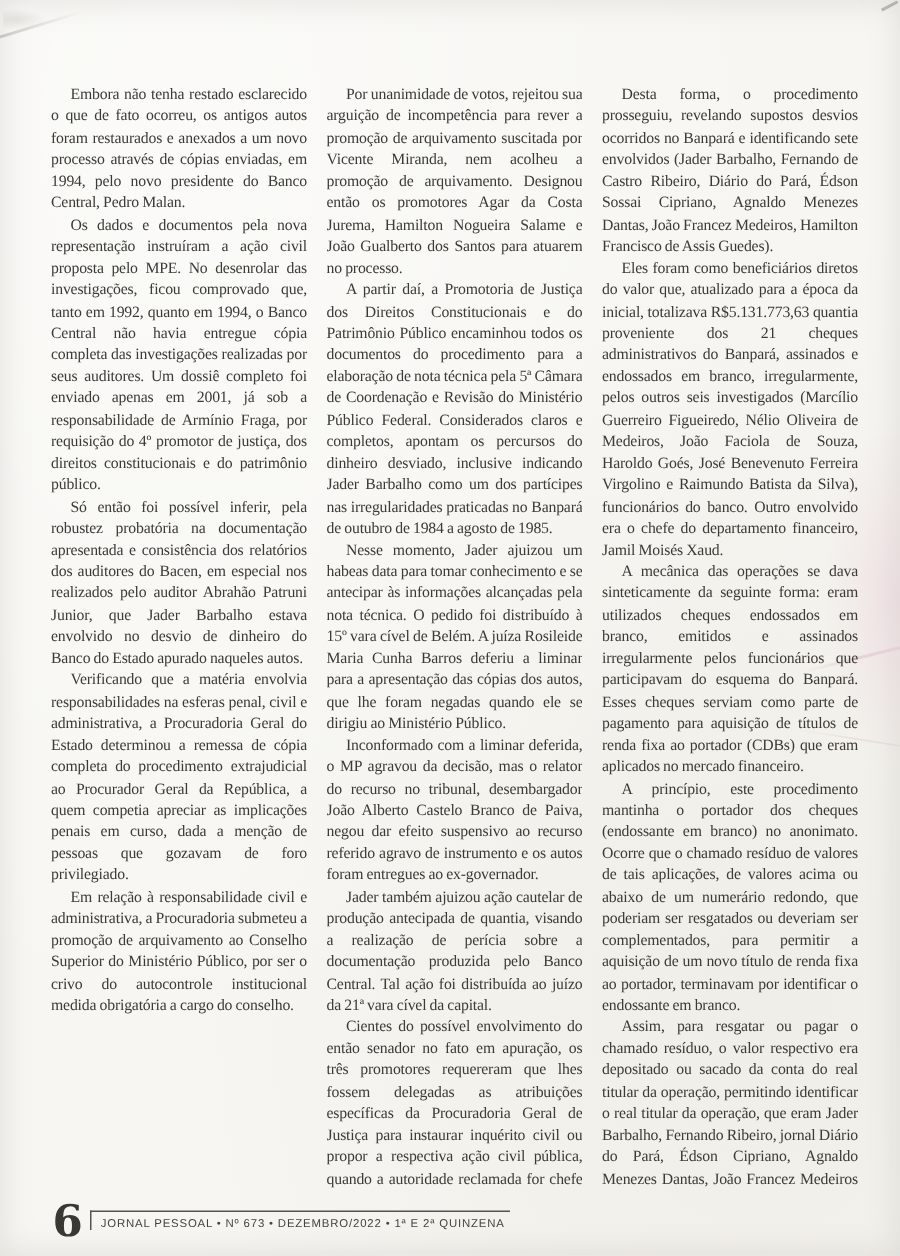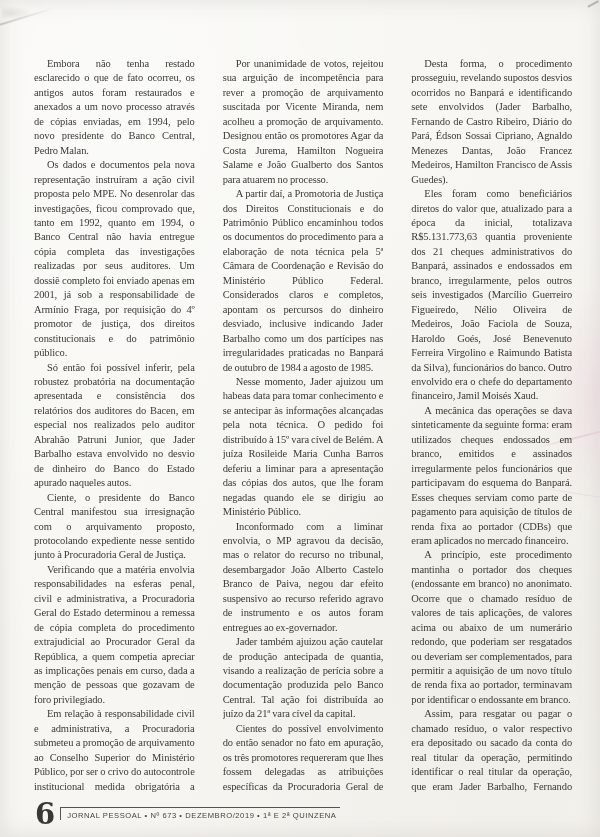--- a/index.html
+++ b/index.html
@@ -19,21 +19,21 @@
     font-family: "Liberation Serif", serif;
     color: var(--ink);
     box-shadow: inset 0 0 22px rgba(120,118,110,0.18);
   }
 
   .columns {
     position: absolute;
     top: 57px; left: 34px; right: 28px;
     height: 738px;
     display: flex;
-    gap: 28px;
+    gap: 13px;
     overflow: hidden;
   }
   .column {
     flex: 1 1 0;
     overflow: hidden;
   }
   .para {
     font-size: 10.5px;
     line-height: 14.45px;
     text-align: justify;
@@ -110,39 +110,38 @@
 <div class="artifact tick-top-right"></div>
 <div class="artifact smudge-right"></div>
 <div class="artifact smudge-line-1"></div>
 <div class="artifact smudge-line-2"></div>
 
 <div class="columns">
   <div class="column">
       <p class="para">Embora não tenha restado esclarecido o que de fato ocorreu, os antigos autos foram restaurados e anexados a um novo processo através de cópias enviadas, em 1994, pelo novo presidente do Banco Central, Pedro Malan.</p>
       <p class="para">Os dados e documentos pela nova representação instruíram a ação civil proposta pelo MPE. No desenrolar das investigações, ficou comprovado que, tanto em 1992, quanto em 1994, o Banco Central não havia entregue cópia completa das investigações realizadas por seus auditores. Um dossiê completo foi enviado apenas em 2001, já sob a responsabilidade de Armínio Fraga, por requisição do 4º promotor de justiça, dos direitos constitucionais e do patrimônio público.</p>
       <p class="para">Só então foi possível inferir, pela robustez probatória na documentação apresentada e consistência dos relatórios dos auditores do Bacen, em especial nos realizados pelo auditor Abrahão Patruni Junior, que Jader Barbalho estava envolvido no desvio de dinheiro do Banco do Estado apurado naqueles autos.</p>
-      <p class="para">Ciente, o presidente do Banco Central manifestou sua irresignação com o arquivamento proposto, protocolando expediente nesse sentido junto à Procuradoria Geral de Justiça.</p>
       <p class="para">Verificando que a matéria envolvia responsabilidades na esferas penal, civil e administrativa, a Procuradoria Geral do Estado determinou a remessa de cópia completa do procedimento extrajudicial ao Procurador Geral da República, a quem competia apreciar as implicações penais em curso, dada a menção de pessoas que gozavam de foro privilegiado.</p>
       <p class="para">Em relação à responsabilidade civil e administrativa, a Procuradoria submeteu a promoção de arquivamento ao Conselho Superior do Ministério Público, por ser o crivo do autocontrole institucional medida obrigatória a cargo do conselho.</p>
     </div>
   <div class="column">
       <p class="para">Por unanimidade de votos, rejeitou sua arguição de incompetência para rever a promoção de arquivamento suscitada por Vicente Miranda, nem acolheu a promoção de arquivamento. Designou então os promotores Agar da Costa Jurema, Hamilton Nogueira Salame e João Gualberto dos Santos para atuarem no processo.</p>
       <p class="para">A partir daí, a Promotoria de Justiça dos Direitos Constitucionais e do Patrimônio Público encaminhou todos os documentos do procedimento para a elaboração de nota técnica pela 5ª Câmara de Coordenação e Revisão do Ministério Público Federal. Considerados claros e completos, apontam os percursos do dinheiro desviado, inclusive indicando Jader Barbalho como um dos partícipes nas irregularidades praticadas no Banpará de outubro de 1984 a agosto de 1985.</p>
       <p class="para">Nesse momento, Jader ajuizou um habeas data para tomar conhecimento e se antecipar às informações alcançadas pela nota técnica. O pedido foi distribuído à 15º vara cível de Belém. A juíza Rosileide Maria Cunha Barros deferiu a liminar para a apresentação das cópias dos autos, que lhe foram negadas quando ele se dirigiu ao Ministério Público.</p>
-      <p class="para">Inconformado com a liminar envolvia, o MP agravou da decisão, mas o relator do recurso no tribunal, desembargador João Alberto Castelo Branco de Paiva, negou dar efeito suspensivo ao recurso referido agravo de instrumento e os autos foram entregues ao ex-governador.</p>
+      <p class="para">Inconformado com a liminar deferida, o MP agravou da decisão, mas o relator do recurso no tribunal, desembargador João Alberto Castelo Branco de Paiva, negou dar efeito suspensivo ao recurso referido agravo de instrumento e os autos foram entregues ao ex-governador.</p>
       <p class="para">Jader também ajuizou ação cautelar de produção antecipada de quantia, visando a realização de perícia sobre a documentação produzida pelo Banco Central. Tal ação foi distribuída ao juízo da 21ª vara cível da capital.</p>
       <p class="para">Cientes do possível envolvimento do então senador no fato em apuração, os três promotores requereram que lhes fossem delegadas as atribuições específicas da Procuradoria Geral de Justiça para instaurar inquérito civil ou propor a respectiva ação civil pública, quando a autoridade reclamada for chefe de poder na esfera federal. A autorização foi concedida.</p>
     </div>
   <div class="column">
       <p class="para">Desta forma, o procedimento prosseguiu, revelando supostos desvios ocorridos no Banpará e identificando sete envolvidos (Jader Barbalho, Fernando de Castro Ribeiro, Diário do Pará, Édson Sossai Cipriano, Agnaldo Menezes Dantas, João Francez Medeiros, Hamilton Francisco de Assis Guedes).</p>
       <p class="para">Eles foram como beneficiários diretos do valor que, atualizado para a época da inicial, totalizava R$5.131.773,63 quantia proveniente dos 21 cheques administrativos do Banpará, assinados e endossados em branco, irregularmente, pelos outros seis investigados (Marcílio Guerreiro Figueiredo, Nélio Oliveira de Medeiros, João Faciola de Souza, Haroldo Goés, José Benevenuto Ferreira Virgolino e Raimundo Batista da Silva), funcionários do banco. Outro envolvido era o chefe do departamento financeiro, Jamil Moisés Xaud.</p>
       <p class="para">A mecânica das operações se dava sinteticamente da seguinte forma: eram utilizados cheques endossados em branco, emitidos e assinados irregularmente pelos funcionários que participavam do esquema do Banpará. Esses cheques serviam como parte de pagamento para aquisição de títulos de renda fixa ao portador (CDBs) que eram aplicados no mercado financeiro.</p>
       <p class="para">A princípio, este procedimento mantinha o portador dos cheques (endossante em branco) no anonimato. Ocorre que o chamado resíduo de valores de tais aplicações, de valores acima ou abaixo de um numerário redondo, que poderiam ser resgatados ou deveriam ser complementados, para permitir a aquisição de um novo título de renda fixa ao portador, terminavam por identificar o endossante em branco.</p>
       <p class="para">Assim, para resgatar ou pagar o chamado resíduo, o valor respectivo era depositado ou sacado da conta do real titular da operação, permitindo identificar o real titular da operação, que eram Jader Barbalho, Fernando Ribeiro, jornal Diário do Pará, Édson Cipriano, Agnaldo Menezes Dantas, João Francez Medeiros e Hamilton Guedes.</p>
     </div>
 </div>
 
 <div class="footer">
   <div class="page-number">6</div>
   <div class="footer-rule-block">
-    <div class="issue-line">JORNAL PESSOAL • Nº 673 • DEZEMBRO/2019 • 1ª E 2ª QUINZENA</div>
+    <div class="issue-line">JORNAL PESSOAL • Nº 673 • DEZEMBRO/2022 • 1ª E 2ª QUINZENA</div>
   </div>
 </div>
 
 </body></html>

